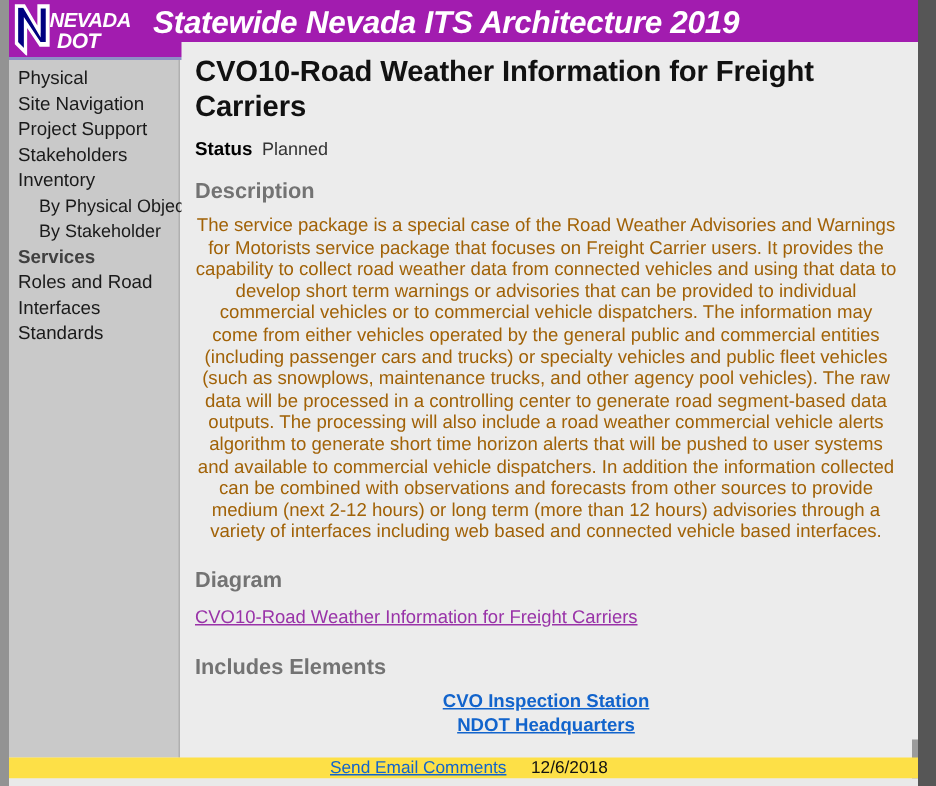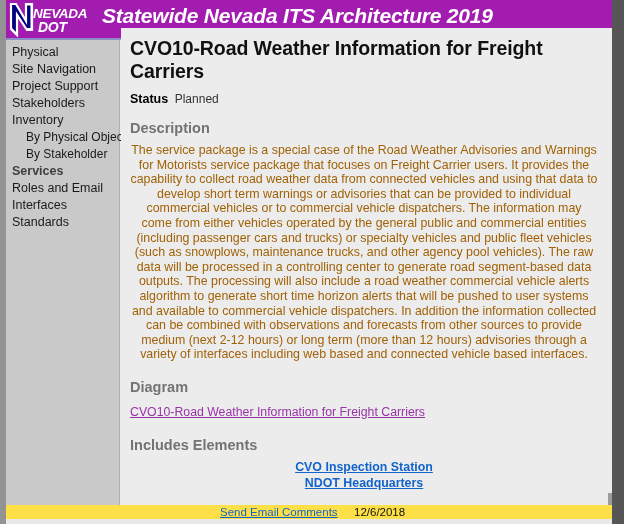--- a/index.html
+++ b/index.html
@@ -232,21 +232,21 @@
 
   <div id="sidebar">
     <div class="nav-item">Physical</div>
     <div class="nav-item">Site Navigation</div>
     <div class="nav-item">Project Support</div>
     <div class="nav-item">Stakeholders</div>
     <div class="nav-item">Inventory</div>
     <div class="nav-item sub">By Physical Object</div>
     <div class="nav-item sub">By Stakeholder</div>
     <div class="nav-item active">Services</div>
-    <div class="nav-item">Roles and Email</div>
+    <div class="nav-item">Roles and Road</div>
     <div class="nav-item">Interfaces</div>
     <div class="nav-item">Standards</div>
   </div>
 
   <div id="content">
 
     <div id="page-title">CVO10-Road Weather Information for Freight Carriers</div>
 
     <div class="status-row">
       <span class="status-label">Status</span>

